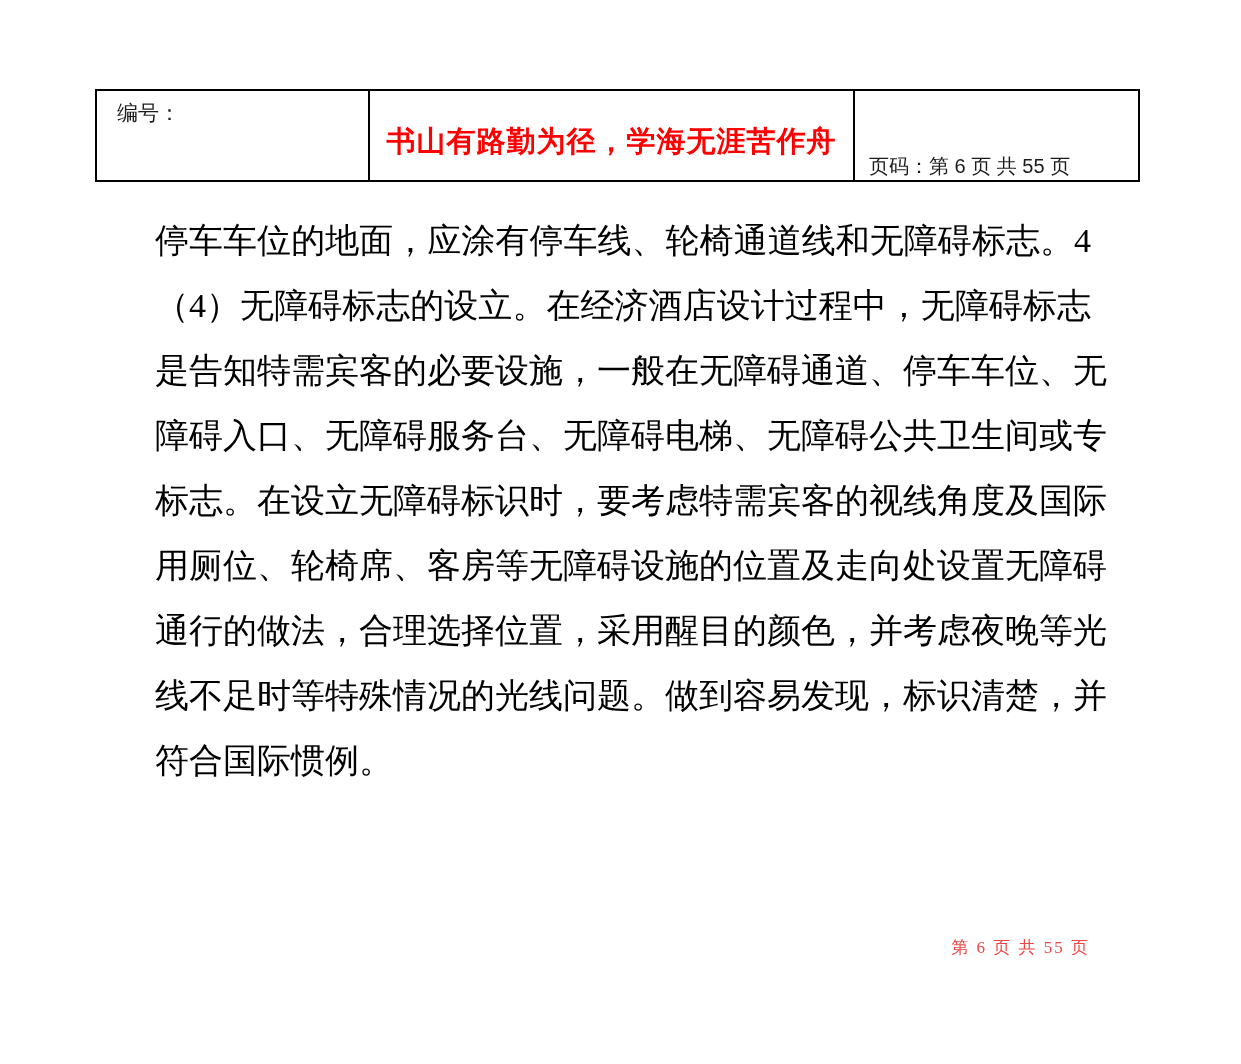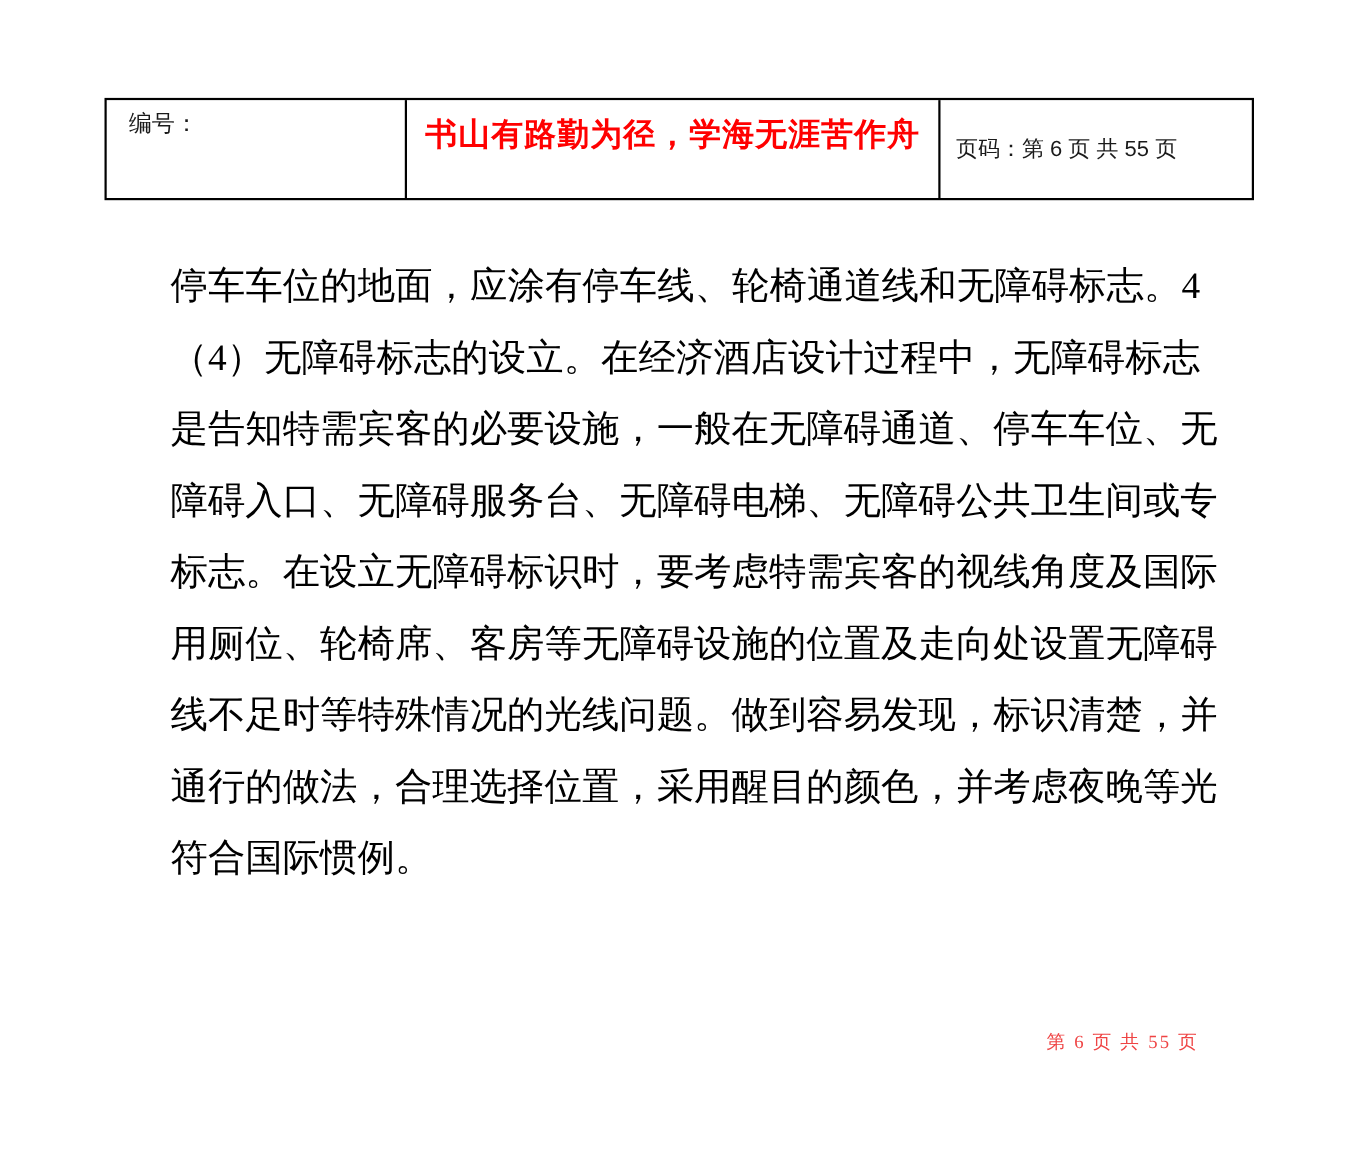--- a/index.html
+++ b/index.html
@@ -36,44 +36,45 @@
     padding: 7px 0 0 20px;
     font-size: 21px;
     line-height: 29px;
     color: #1a1a1a;
   }
   .header-cell-slogan {
     flex: 1;
     box-sizing: border-box;
     border-right: 2px solid #000000;
     display: flex;
+    align-items: center;
     justify-content: center;
   }
   .slogan-text {
     color: #ff0000;
     font-weight: bold;
     font-size: 29px;
     letter-spacing: 1px;
     padding-top: 12px;
   }
   .header-cell-page {
     width: 283px;
     box-sizing: border-box;
     display: flex;
-    align-items: center;
+    align-items: flex-end;
     padding-left: 14px;
     font-size: 20px;
     color: #1a1a1a;
   }
 
   
   .body-text {
     position: absolute;
     left: 155px;
-    top: 228px;
+    top: 208px;
     width: 936px;
     font-size: 34px;
     color: #000000;
   }
   .para { margin: 0; }
   .para-2 { margin-top: 36px; }
   .line {
     height: 65px;
     line-height: 65px;
     text-align: justify;
@@ -117,21 +118,21 @@
   </div>
 
   <div class="body-text">
     <div class="para">
       <div class="line">停车车位的地面，应涂有停车线、轮椅通道线和无障碍标志。4</div>
       <div class="line">（4）无障碍标志的设立。在经济酒店设计过程中，无障碍标志</div>
       <div class="line">是告知特需宾客的必要设施，一般在无障碍通道、停车车位、无</div>
       <div class="line">障碍入口、无障碍服务台、无障碍电梯、无障碍公共卫生间或专</div>
       <div class="line">标志。在设立无障碍标识时，要考虑特需宾客的视线角度及国际</div>
       <div class="line">用厕位、轮椅席、客房等无障碍设施的位置及走向处设置无障碍</div>
+      <div class="line">通行的做法，合理选择位置，采用醒目的颜色，并考虑夜晚等光</div>
       <div class="line">线不足时等特殊情况的光线问题。做到容易发现，标识清楚，并</div>
-      <div class="line">通行的做法，合理选择位置，采用醒目的颜色，并考虑夜晚等光</div>
       <div class="line last">符合国际惯例。</div>
     </div>
   </div>
 
   <div class="footer-page">第 6 页 共 55 页</div>
 
 </div>
 
 </body></html>

